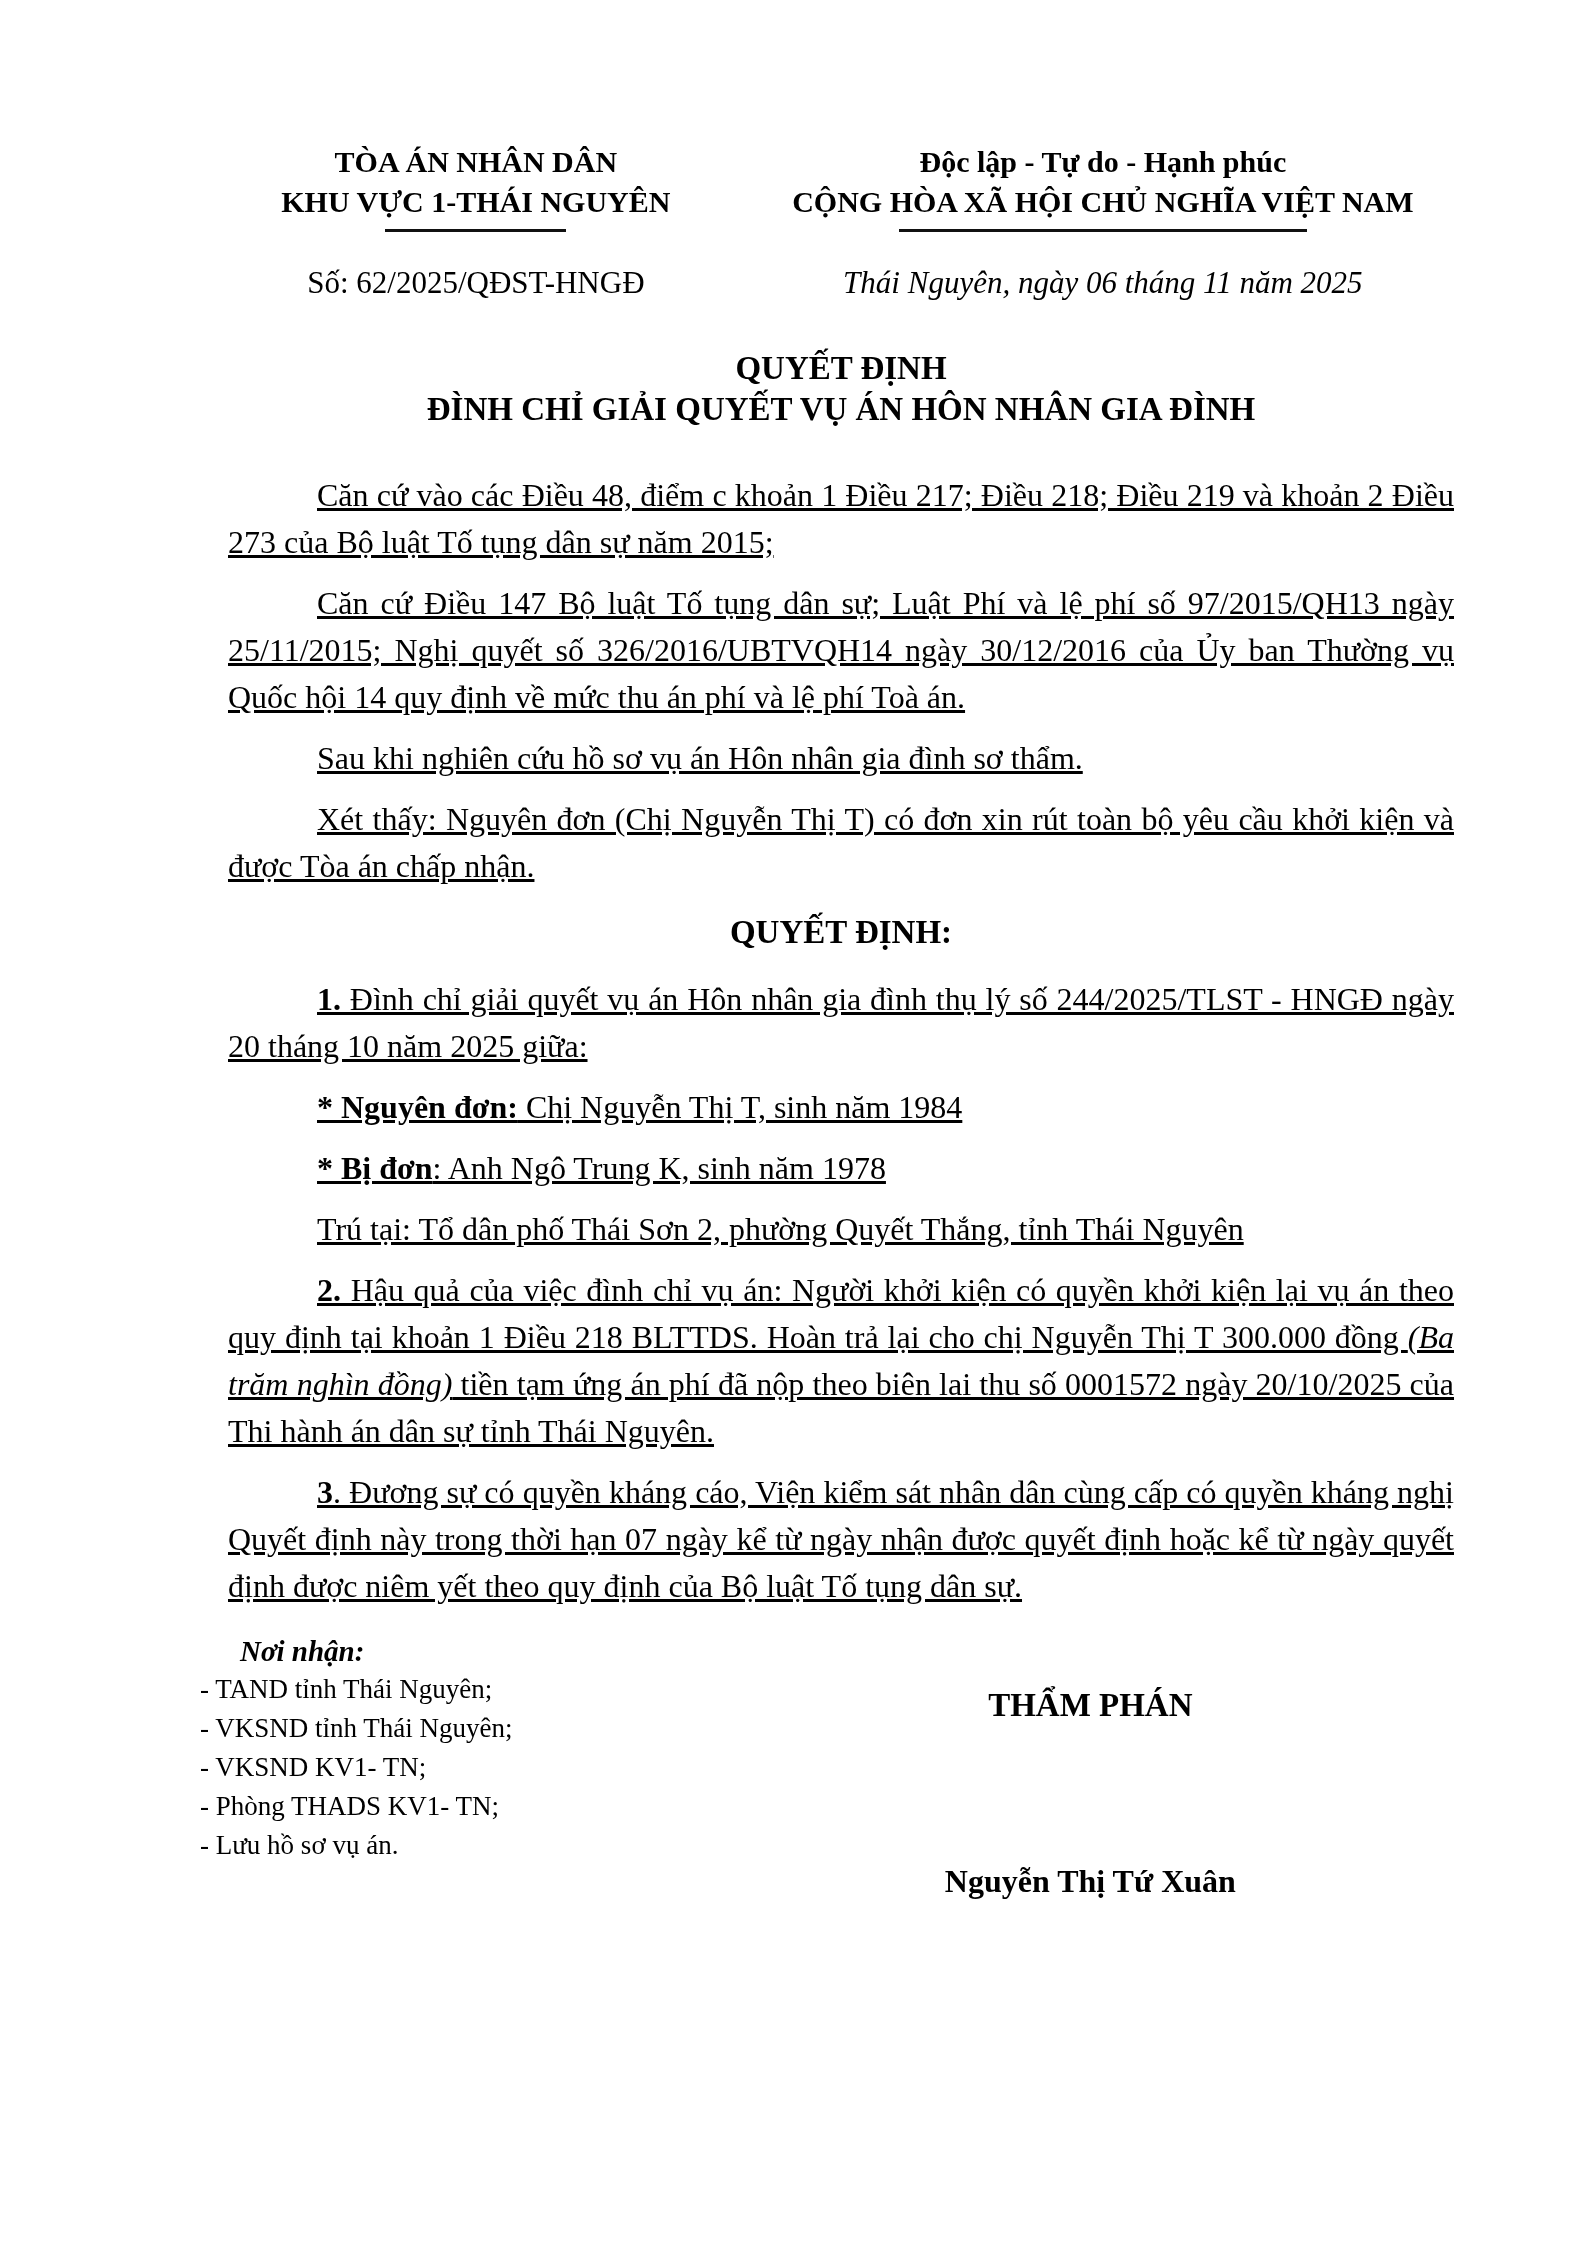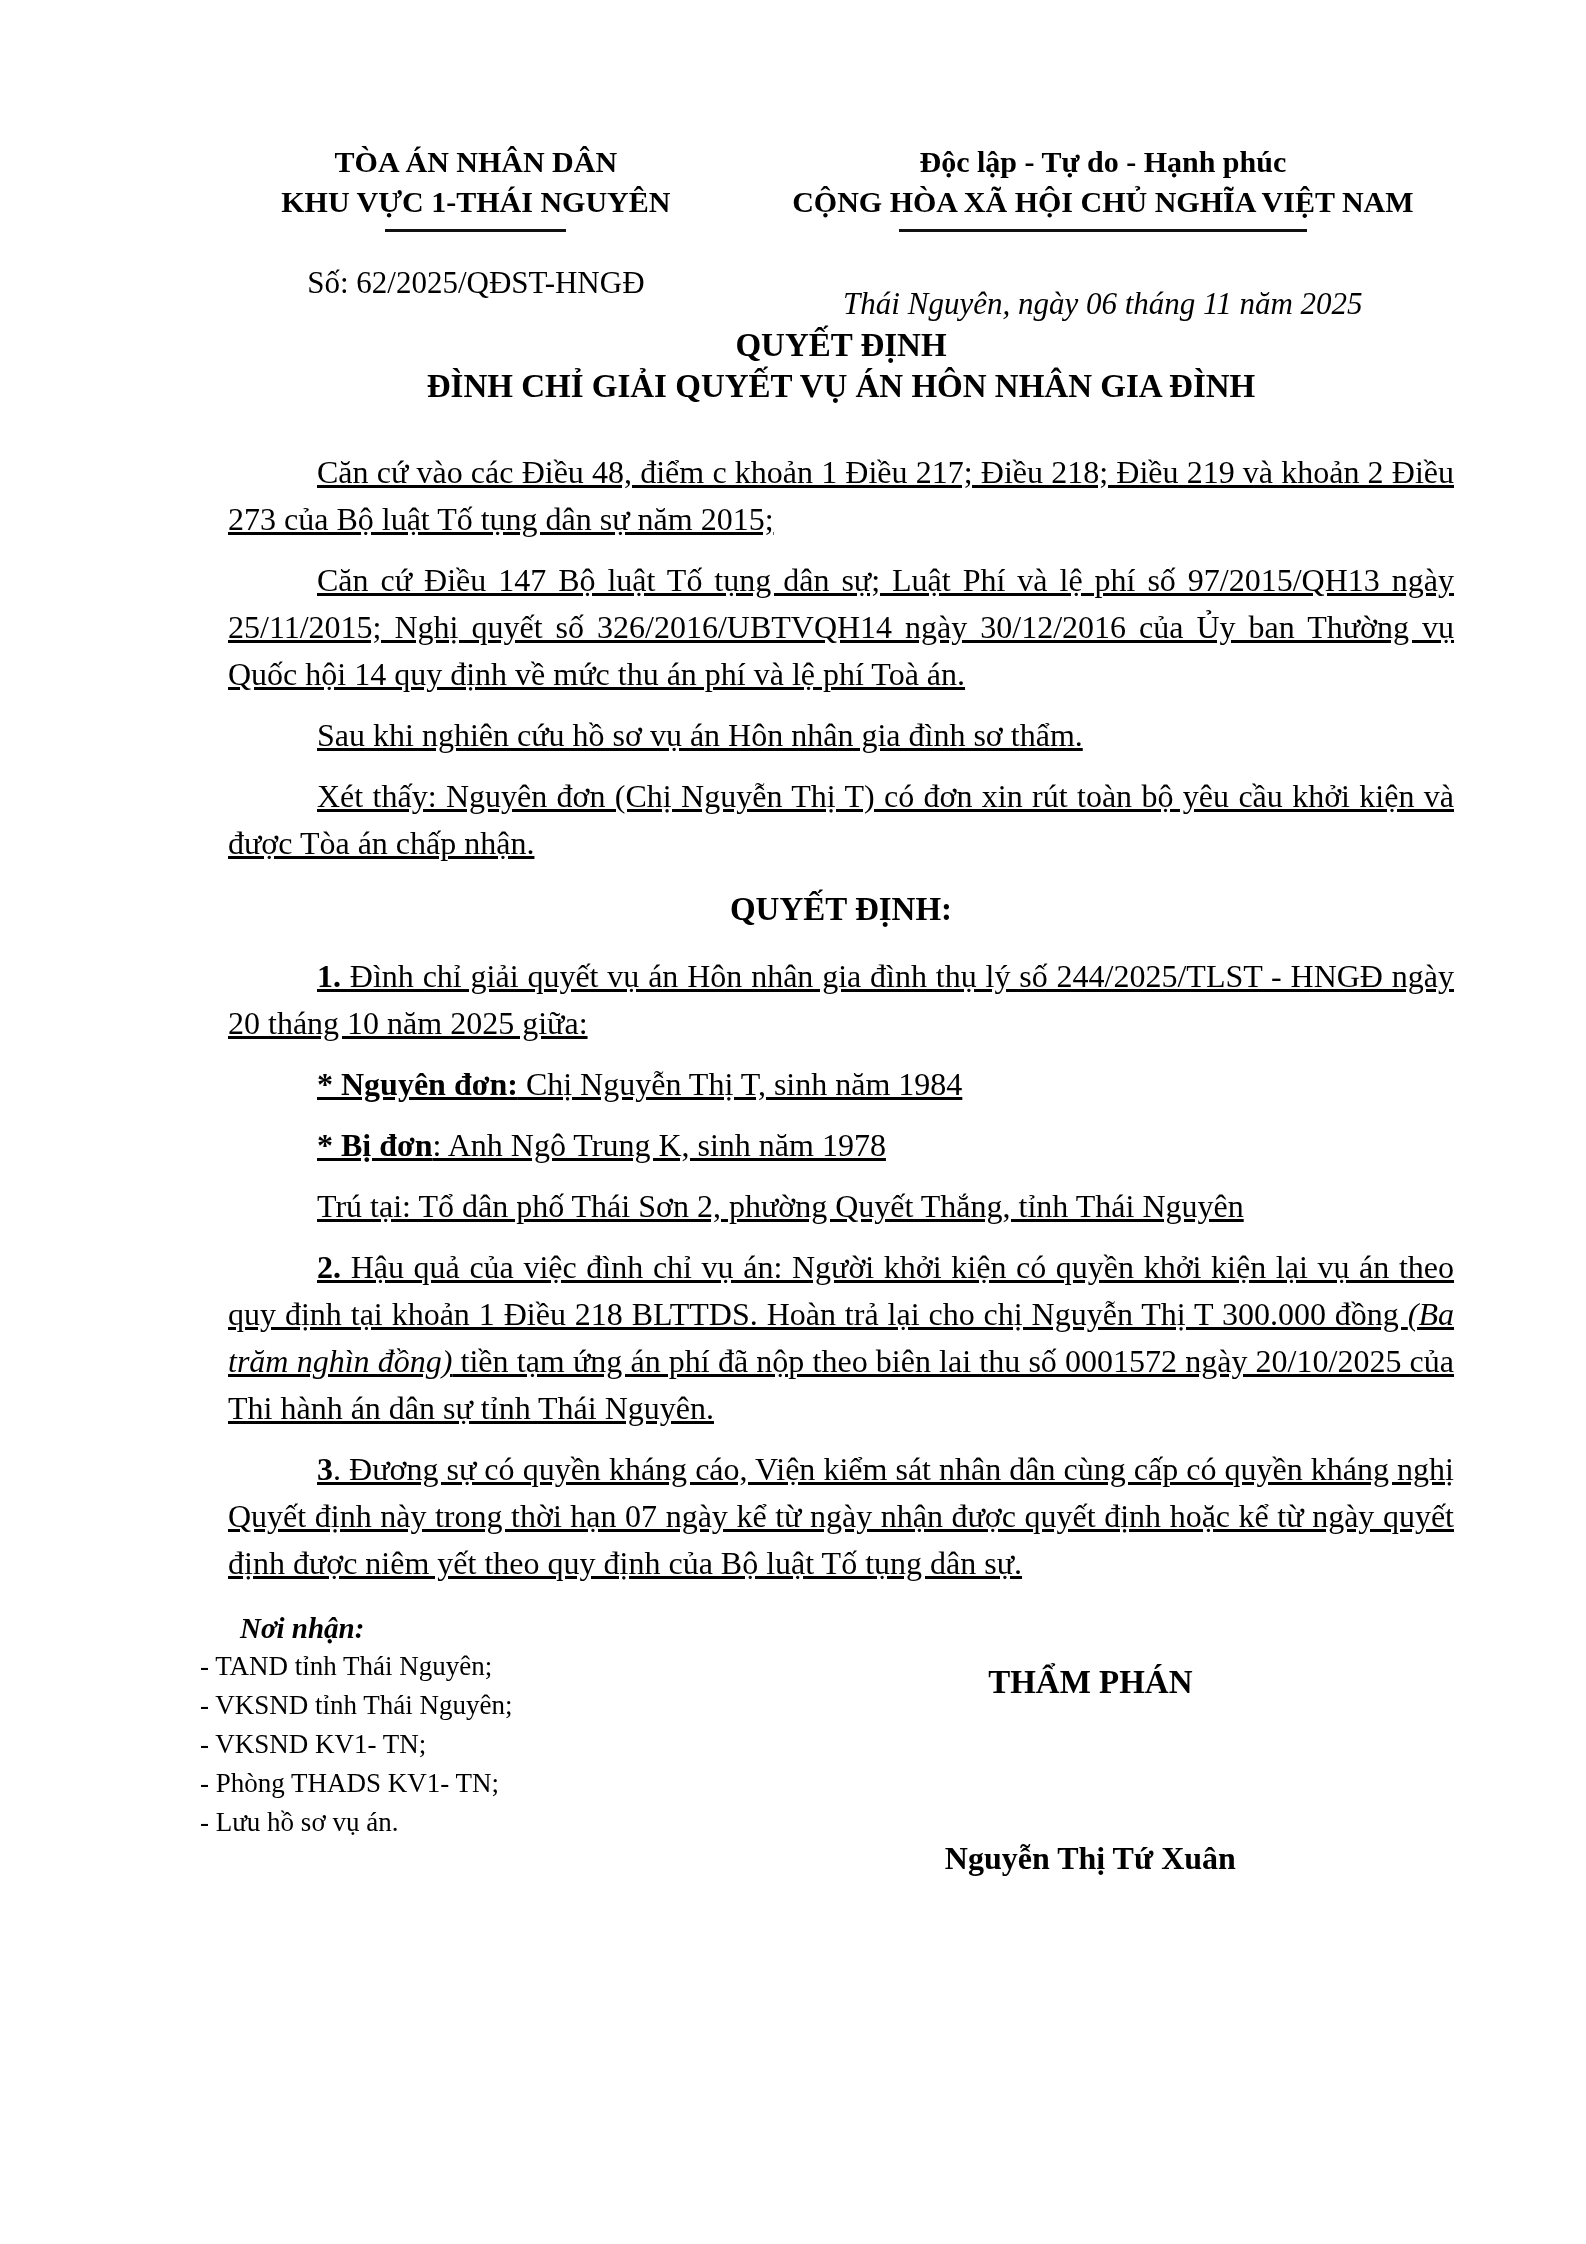--- a/index.html
+++ b/index.html
@@ -19,23 +19,23 @@
   .nat-header { display: flex; width: 100%; }
   .nh-left  { flex: 0 0 44%; text-align: center; }
   .nh-right { flex: 0 0 56%; text-align: center; }
   .nh-line { font-weight: bold; font-size: 30px; line-height: 40px; white-space: nowrap; }
   .rule { height: 0; border-bottom: 3px solid #111; margin: 7px auto 0; }
   .rule-left { width: 181px; }
   .rule-right { width: 408px; }
   
   .num-date { display: flex; width: 100%; margin-top: 30px; }
   .nd-left  { flex: 0 0 44%; text-align: center; font-size: 31px; line-height: 42px; }
-  .nd-right { flex: 0 0 56%; text-align: center; font-size: 31px; line-height: 42px; font-style: italic; margin-top: 21px; }
+  .nd-right { flex: 0 0 56%; text-align: center; font-size: 31px; line-height: 42px; font-style: italic; }
   
-  .doc-title { margin-left: 28px; text-align: center; }
+  .doc-title { margin-top: 44px; margin-left: 28px; text-align: center; }
   .doc-title div { font-weight: bold; font-size: 33px; line-height: 41px; }
   
   .body-block { margin-left: 28px; margin-top: 42px; }
   .para {
     font-size: 32px;
     line-height: 47px;
     text-align: justify;
     text-indent: 89px;
     margin: 0 0 14px 0;
     text-decoration: underline;

